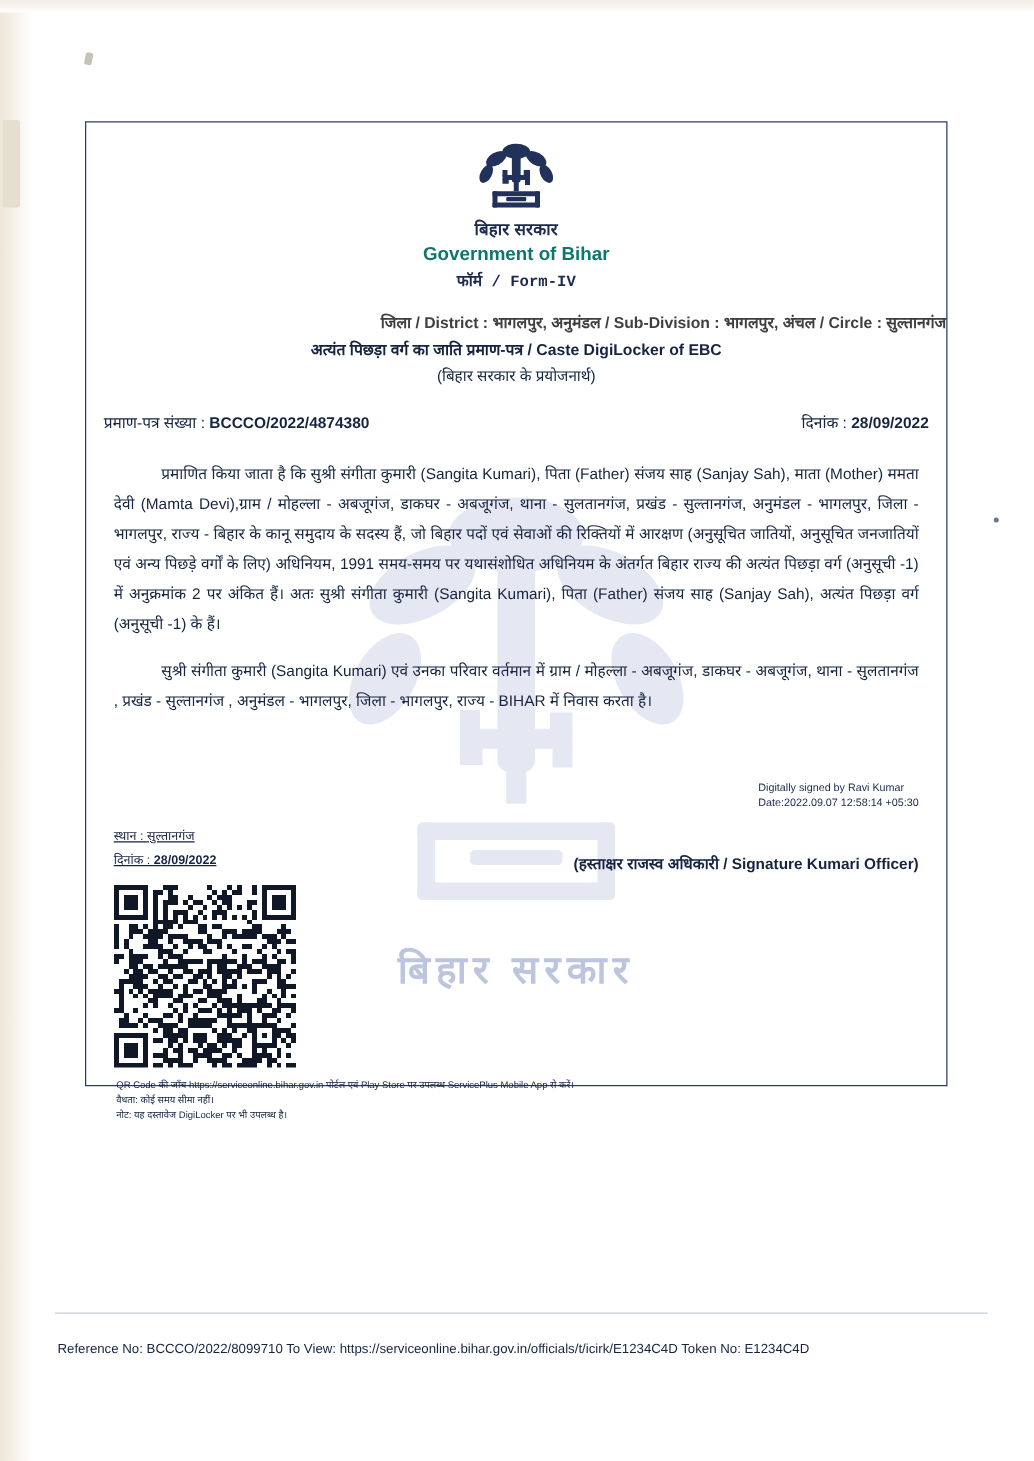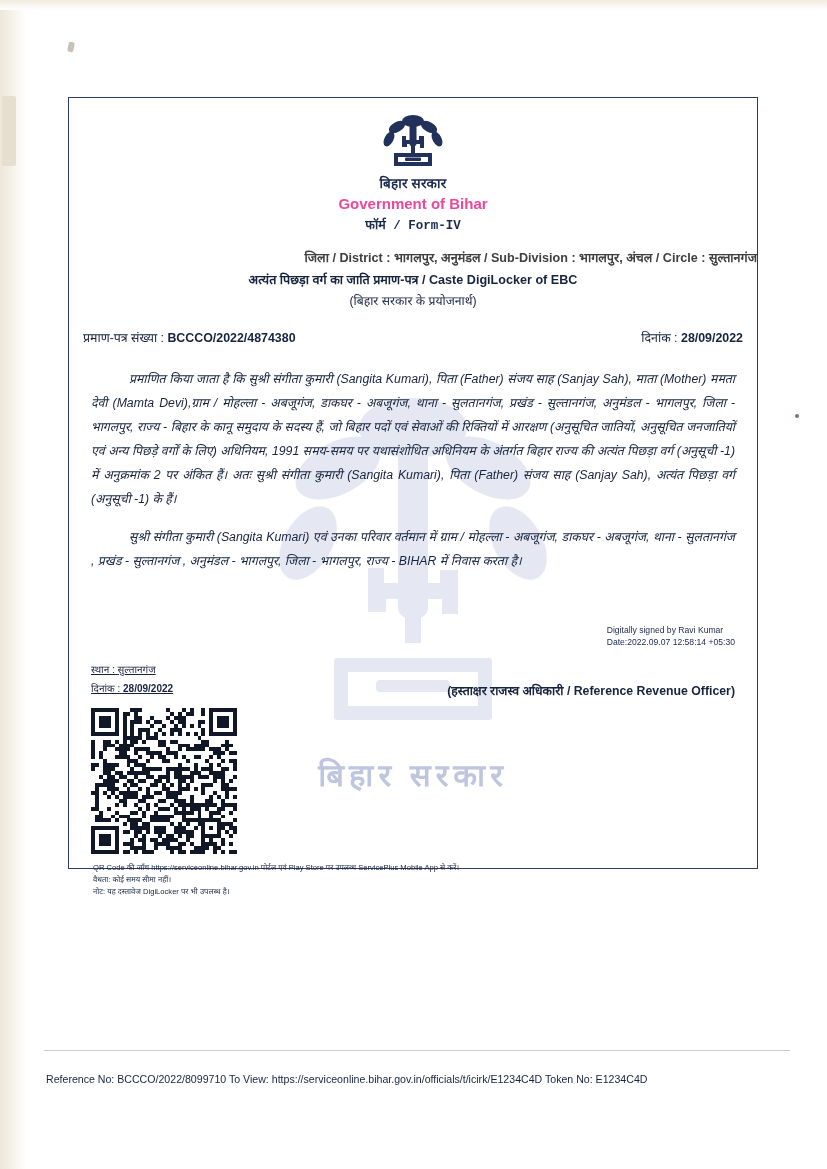--- a/index.html
+++ b/index.html
@@ -86,21 +86,21 @@
   .head-hindi {
     font-size: 13.5px;
     font-weight: 700;
     letter-spacing: .2px;
     color: #1b2a4d;
   }
   .head-eng {
     font-size: 15px;
     font-weight: 700;
     margin-top: 3px;
-    color: #ec4899;
+    color: #0f766e;
   }
   .head-form {
     font-size: 12.5px;
     font-weight: 700;
     margin-top: 4px;
     color: #1b2a4d;
     font-family: Liberation Mono, monospace;
   }
 
   .district-line {
@@ -138,21 +138,20 @@
   .meta-row .date-right { font-weight: 400; }
   .meta-row .date-right b { font-weight: 700; }
 
   .body-text {
     padding: 0 22px;
     margin-top: 22px;
     font-size: 12.3px;
     line-height: 1.95;
     text-align: justify;
     color: #16243f;
-    font-style: italic;
   }
   .body-text p { margin: 0 0 14px 0; }
   .body-text .ind { display: inline-block; width: 38px; }
 
   .digital-sign {
     position: absolute;
     right: 22px;
     top: 512px;
     font-size: 8.6px;
     line-height: 1.45;
@@ -337,21 +336,21 @@
 
     <div class="place-block">
       <div>
         <span>स्थान : </span><span>सुल्तानगंज</span>
       </div>
       <div>
         <span>दिनांक : </span><b>28/09/2022</b>
       </div>
     </div>
 
-    <div class="sign-officer">(हस्ताक्षर राजस्व अधिकारी / Reference Revenue Officer)</div>
+    <div class="sign-officer">(हस्ताक्षर राजस्व अधिकारी / Signature Kumari Officer)</div>
 
     <div class="qr-wrap">
       <svg id="qr-svg" viewBox="0 0 37 37" width="146" height="146" shape-rendering="crispEdges" aria-hidden="true">
           <rect width="37" height="37" fill="#ffffff"></rect>
           <path d="M0 0h1v1h-1zM1 0h1v1h-1zM2 0h1v1h-1zM3 0h1v1h-1zM4 0h1v1h-1zM5 0h1v1h-1zM6 0h1v1h-1zM10 0h1v1h-1zM11 0h1v1h-1zM12 0h1v1h-1zM19 0h1v1h-1zM23 0h1v1h-1zM25 0h1v1h-1zM28 0h1v1h-1zM30 0h1v1h-1zM31 0h1v1h-1zM32 0h1v1h-1zM33 0h1v1h-1zM34 0h1v1h-1zM35 0h1v1h-1zM36 0h1v1h-1zM0 1h1v1h-1zM6 1h1v1h-1zM8 1h1v1h-1zM9 1h1v1h-1zM11 1h1v1h-1zM20 1h1v1h-1zM22 1h1v1h-1zM24 1h1v1h-1zM25 1h1v1h-1zM28 1h1v1h-1zM30 1h1v1h-1zM36 1h1v1h-1zM0 2h1v1h-1zM2 2h1v1h-1zM3 2h1v1h-1zM4 2h1v1h-1zM6 2h1v1h-1zM8 2h1v1h-1zM11 2h1v1h-1zM12 2h1v1h-1zM15 2h1v1h-1zM19 2h1v1h-1zM21 2h1v1h-1zM22 2h1v1h-1zM23 2h1v1h-1zM30 2h1v1h-1zM32 2h1v1h-1zM33 2h1v1h-1zM34 2h1v1h-1zM36 2h1v1h-1zM0 3h1v1h-1zM2 3h1v1h-1zM3 3h1v1h-1zM4 3h1v1h-1zM6 3h1v1h-1zM8 3h1v1h-1zM10 3h1v1h-1zM11 3h1v1h-1zM12 3h1v1h-1zM14 3h1v1h-1zM16 3h1v1h-1zM17 3h1v1h-1zM20 3h1v1h-1zM22 3h1v1h-1zM23 3h1v1h-1zM27 3h1v1h-1zM28 3h1v1h-1zM30 3h1v1h-1zM32 3h1v1h-1zM33 3h1v1h-1zM34 3h1v1h-1zM36 3h1v1h-1zM0 4h1v1h-1zM2 4h1v1h-1zM3 4h1v1h-1zM4 4h1v1h-1zM6 4h1v1h-1zM8 4h1v1h-1zM10 4h1v1h-1zM15 4h1v1h-1zM18 4h1v1h-1zM21 4h1v1h-1zM23 4h1v1h-1zM25 4h1v1h-1zM27 4h1v1h-1zM30 4h1v1h-1zM32 4h1v1h-1zM33 4h1v1h-1zM34 4h1v1h-1zM36 4h1v1h-1zM0 5h1v1h-1zM6 5h1v1h-1zM8 5h1v1h-1zM10 5h1v1h-1zM12 5h1v1h-1zM13 5h1v1h-1zM14 5h1v1h-1zM17 5h1v1h-1zM20 5h1v1h-1zM21 5h1v1h-1zM22 5h1v1h-1zM28 5h1v1h-1zM30 5h1v1h-1zM36 5h1v1h-1zM0 6h1v1h-1zM1 6h1v1h-1zM2 6h1v1h-1zM3 6h1v1h-1zM4 6h1v1h-1zM5 6h1v1h-1zM6 6h1v1h-1zM8 6h1v1h-1zM10 6h1v1h-1zM12 6h1v1h-1zM14 6h1v1h-1zM16 6h1v1h-1zM18 6h1v1h-1zM20 6h1v1h-1zM22 6h1v1h-1zM24 6h1v1h-1zM26 6h1v1h-1zM28 6h1v1h-1zM30 6h1v1h-1zM31 6h1v1h-1zM32 6h1v1h-1zM33 6h1v1h-1zM34 6h1v1h-1zM35 6h1v1h-1zM36 6h1v1h-1zM8 7h1v1h-1zM9 7h1v1h-1zM10 7h1v1h-1zM11 7h1v1h-1zM12 7h1v1h-1zM14 7h1v1h-1zM15 7h1v1h-1zM16 7h1v1h-1zM27 7h1v1h-1zM0 8h1v1h-1zM3 8h1v1h-1zM4 8h1v1h-1zM6 8h1v1h-1zM8 8h1v1h-1zM10 8h1v1h-1zM11 8h1v1h-1zM13 8h1v1h-1zM17 8h1v1h-1zM18 8h1v1h-1zM20 8h1v1h-1zM21 8h1v1h-1zM28 8h1v1h-1zM29 8h1v1h-1zM34 8h1v1h-1zM0 9h1v1h-1zM3 9h1v1h-1zM4 9h1v1h-1zM5 9h1v1h-1zM7 9h1v1h-1zM8 9h1v1h-1zM9 9h1v1h-1zM10 9h1v1h-1zM17 9h1v1h-1zM18 9h1v1h-1zM22 9h1v1h-1zM23 9h1v1h-1zM24 9h1v1h-1zM26 9h1v1h-1zM27 9h1v1h-1zM28 9h1v1h-1zM29 9h1v1h-1zM33 9h1v1h-1zM34 9h1v1h-1zM35 9h1v1h-1zM0 10h1v1h-1zM3 10h1v1h-1zM6 10h1v1h-1zM7 10h1v1h-1zM8 10h1v1h-1zM9 10h1v1h-1zM11 10h1v1h-1zM12 10h1v1h-1zM13 10h1v1h-1zM14 10h1v1h-1zM19 10h1v1h-1zM22 10h1v1h-1zM24 10h1v1h-1zM25 10h1v1h-1zM26 10h1v1h-1zM27 10h1v1h-1zM28 10h1v1h-1zM30 10h1v1h-1zM31 10h1v1h-1zM32 10h1v1h-1zM34 10h1v1h-1zM0 11h1v1h-1zM2 11h1v1h-1zM7 11h1v1h-1zM8 11h1v1h-1zM11 11h1v1h-1zM14 11h1v1h-1zM15 11h1v1h-1zM16 11h1v1h-1zM17 11h1v1h-1zM19 11h1v1h-1zM20 11h1v1h-1zM21 11h1v1h-1zM31 11h1v1h-1zM32 11h1v1h-1zM33 11h1v1h-1zM35 11h1v1h-1zM36 11h1v1h-1zM0 12h1v1h-1zM2 12h1v1h-1zM6 12h1v1h-1zM7 12h1v1h-1zM8 12h1v1h-1zM9 12h1v1h-1zM12 12h1v1h-1zM15 12h1v1h-1zM17 12h1v1h-1zM18 12h1v1h-1zM21 12h1v1h-1zM23 12h1v1h-1zM26 12h1v1h-1zM27 12h1v1h-1zM30 12h1v1h-1zM32 12h1v1h-1zM3 13h1v1h-1zM9 13h1v1h-1zM10 13h1v1h-1zM11 13h1v1h-1zM14 13h1v1h-1zM18 13h1v1h-1zM19 13h1v1h-1zM24 13h1v1h-1zM29 13h1v1h-1zM33 13h1v1h-1zM35 13h1v1h-1zM36 13h1v1h-1zM0 14h1v1h-1zM1 14h1v1h-1zM3 14h1v1h-1zM4 14h1v1h-1zM5 14h1v1h-1zM6 14h1v1h-1zM9 14h1v1h-1zM11 14h1v1h-1zM12 14h1v1h-1zM13 14h1v1h-1zM22 14h1v1h-1zM26 14h1v1h-1zM30 14h1v1h-1zM32 14h1v1h-1zM36 14h1v1h-1zM0 15h1v1h-1zM3 15h1v1h-1zM4 15h1v1h-1zM5 15h1v1h-1zM10 15h1v1h-1zM13 15h1v1h-1zM14 15h1v1h-1zM15 15h1v1h-1zM16 15h1v1h-1zM17 15h1v1h-1zM19 15h1v1h-1zM20 15h1v1h-1zM21 15h1v1h-1zM22 15h1v1h-1zM23 15h1v1h-1zM24 15h1v1h-1zM26 15h1v1h-1zM28 15h1v1h-1zM29 15h1v1h-1zM30 15h1v1h-1zM33 15h1v1h-1zM34 15h1v1h-1zM36 15h1v1h-1zM3 16h1v1h-1zM4 16h1v1h-1zM6 16h1v1h-1zM7 16h1v1h-1zM9 16h1v1h-1zM10 16h1v1h-1zM11 16h1v1h-1zM12 16h1v1h-1zM13 16h1v1h-1zM14 16h1v1h-1zM19 16h1v1h-1zM21 16h1v1h-1zM22 16h1v1h-1zM25 16h1v1h-1zM26 16h1v1h-1zM27 16h1v1h-1zM30 16h1v1h-1zM31 16h1v1h-1zM32 16h1v1h-1zM33 16h1v1h-1zM2 17h1v1h-1zM4 17h1v1h-1zM5 17h1v1h-1zM7 17h1v1h-1zM8 17h1v1h-1zM11 17h1v1h-1zM14 17h1v1h-1zM15 17h1v1h-1zM17 17h1v1h-1zM18 17h1v1h-1zM19 17h1v1h-1zM21 17h1v1h-1zM22 17h1v1h-1zM23 17h1v1h-1zM24 17h1v1h-1zM25 17h1v1h-1zM27 17h1v1h-1zM28 17h1v1h-1zM29 17h1v1h-1zM31 17h1v1h-1zM32 17h1v1h-1zM33 17h1v1h-1zM36 17h1v1h-1zM3 18h1v1h-1zM4 18h1v1h-1zM5 18h1v1h-1zM6 18h1v1h-1zM9 18h1v1h-1zM10 18h1v1h-1zM12 18h1v1h-1zM13 18h1v1h-1zM16 18h1v1h-1zM17 18h1v1h-1zM19 18h1v1h-1zM22 18h1v1h-1zM23 18h1v1h-1zM25 18h1v1h-1zM31 18h1v1h-1zM33 18h1v1h-1zM35 18h1v1h-1zM1 19h1v1h-1zM2 19h1v1h-1zM3 19h1v1h-1zM4 19h1v1h-1zM5 19h1v1h-1zM8 19h1v1h-1zM10 19h1v1h-1zM11 19h1v1h-1zM15 19h1v1h-1zM16 19h1v1h-1zM18 19h1v1h-1zM20 19h1v1h-1zM22 19h1v1h-1zM24 19h1v1h-1zM28 19h1v1h-1zM29 19h1v1h-1zM30 19h1v1h-1zM33 19h1v1h-1zM34 19h1v1h-1zM1 20h1v1h-1zM4 20h1v1h-1zM5 20h1v1h-1zM6 20h1v1h-1zM9 20h1v1h-1zM12 20h1v1h-1zM14 20h1v1h-1zM18 20h1v1h-1zM19 20h1v1h-1zM22 20h1v1h-1zM23 20h1v1h-1zM24 20h1v1h-1zM26 20h1v1h-1zM28 20h1v1h-1zM33 20h1v1h-1zM34 20h1v1h-1zM35 20h1v1h-1zM36 20h1v1h-1zM0 21h1v1h-1zM1 21h1v1h-1zM3 21h1v1h-1zM5 21h1v1h-1zM7 21h1v1h-1zM8 21h1v1h-1zM9 21h1v1h-1zM10 21h1v1h-1zM11 21h1v1h-1zM14 21h1v1h-1zM16 21h1v1h-1zM17 21h1v1h-1zM19 21h1v1h-1zM20 21h1v1h-1zM21 21h1v1h-1zM22 21h1v1h-1zM28 21h1v1h-1zM31 21h1v1h-1zM34 21h1v1h-1zM1 22h1v1h-1zM4 22h1v1h-1zM6 22h1v1h-1zM8 22h1v1h-1zM9 22h1v1h-1zM10 22h1v1h-1zM11 22h1v1h-1zM13 22h1v1h-1zM14 22h1v1h-1zM15 22h1v1h-1zM19 22h1v1h-1zM20 22h1v1h-1zM21 22h1v1h-1zM25 22h1v1h-1zM30 22h1v1h-1zM32 22h1v1h-1zM34 22h1v1h-1zM36 22h1v1h-1zM1 23h1v1h-1zM7 23h1v1h-1zM8 23h1v1h-1zM12 23h1v1h-1zM13 23h1v1h-1zM17 23h1v1h-1zM18 23h1v1h-1zM21 23h1v1h-1zM22 23h1v1h-1zM23 23h1v1h-1zM25 23h1v1h-1zM29 23h1v1h-1zM30 23h1v1h-1zM33 23h1v1h-1zM1 24h1v1h-1zM6 24h1v1h-1zM8 24h1v1h-1zM11 24h1v1h-1zM14 24h1v1h-1zM16 24h1v1h-1zM20 24h1v1h-1zM22 24h1v1h-1zM23 24h1v1h-1zM24 24h1v1h-1zM25 24h1v1h-1zM26 24h1v1h-1zM27 24h1v1h-1zM28 24h1v1h-1zM29 24h1v1h-1zM30 24h1v1h-1zM31 24h1v1h-1zM33 24h1v1h-1zM34 24h1v1h-1zM35 24h1v1h-1zM36 24h1v1h-1zM0 25h1v1h-1zM1 25h1v1h-1zM4 25h1v1h-1zM12 25h1v1h-1zM14 25h1v1h-1zM17 25h1v1h-1zM18 25h1v1h-1zM19 25h1v1h-1zM21 25h1v1h-1zM23 25h1v1h-1zM25 25h1v1h-1zM26 25h1v1h-1zM27 25h1v1h-1zM29 25h1v1h-1zM32 25h1v1h-1zM33 25h1v1h-1zM36 25h1v1h-1zM2 26h1v1h-1zM6 26h1v1h-1zM10 26h1v1h-1zM11 26h1v1h-1zM13 26h1v1h-1zM16 26h1v1h-1zM21 26h1v1h-1zM22 26h1v1h-1zM23 26h1v1h-1zM24 26h1v1h-1zM25 26h1v1h-1zM27 26h1v1h-1zM30 26h1v1h-1zM31 26h1v1h-1zM32 26h1v1h-1zM35 26h1v1h-1zM1 27h1v1h-1zM2 27h1v1h-1zM5 27h1v1h-1zM7 27h1v1h-1zM8 27h1v1h-1zM9 27h1v1h-1zM13 27h1v1h-1zM15 27h1v1h-1zM16 27h1v1h-1zM17 27h1v1h-1zM18 27h1v1h-1zM19 27h1v1h-1zM20 27h1v1h-1zM23 27h1v1h-1zM27 27h1v1h-1zM30 27h1v1h-1zM33 27h1v1h-1zM1 28h1v1h-1zM2 28h1v1h-1zM3 28h1v1h-1zM4 28h1v1h-1zM6 28h1v1h-1zM9 28h1v1h-1zM10 28h1v1h-1zM11 28h1v1h-1zM12 28h1v1h-1zM15 28h1v1h-1zM16 28h1v1h-1zM17 28h1v1h-1zM18 28h1v1h-1zM19 28h1v1h-1zM23 28h1v1h-1zM24 28h1v1h-1zM25 28h1v1h-1zM26 28h1v1h-1zM27 28h1v1h-1zM28 28h1v1h-1zM29 28h1v1h-1zM30 28h1v1h-1zM31 28h1v1h-1zM32 28h1v1h-1zM36 28h1v1h-1zM8 29h1v1h-1zM10 29h1v1h-1zM11 29h1v1h-1zM13 29h1v1h-1zM14 29h1v1h-1zM20 29h1v1h-1zM22 29h1v1h-1zM24 29h1v1h-1zM27 29h1v1h-1zM28 29h1v1h-1zM32 29h1v1h-1zM33 29h1v1h-1zM34 29h1v1h-1zM35 29h1v1h-1zM0 30h1v1h-1zM1 30h1v1h-1zM2 30h1v1h-1zM3 30h1v1h-1zM4 30h1v1h-1zM5 30h1v1h-1zM6 30h1v1h-1zM10 30h1v1h-1zM11 30h1v1h-1zM12 30h1v1h-1zM13 30h1v1h-1zM14 30h1v1h-1zM16 30h1v1h-1zM17 30h1v1h-1zM18 30h1v1h-1zM21 30h1v1h-1zM22 30h1v1h-1zM23 30h1v1h-1zM26 30h1v1h-1zM28 30h1v1h-1zM30 30h1v1h-1zM32 30h1v1h-1zM33 30h1v1h-1zM35 30h1v1h-1zM36 30h1v1h-1zM0 31h1v1h-1zM6 31h1v1h-1zM8 31h1v1h-1zM9 31h1v1h-1zM11 31h1v1h-1zM12 31h1v1h-1zM14 31h1v1h-1zM16 31h1v1h-1zM17 31h1v1h-1zM18 31h1v1h-1zM21 31h1v1h-1zM22 31h1v1h-1zM23 31h1v1h-1zM24 31h1v1h-1zM25 31h1v1h-1zM28 31h1v1h-1zM32 31h1v1h-1zM34 31h1v1h-1zM36 31h1v1h-1zM0 32h1v1h-1zM2 32h1v1h-1zM3 32h1v1h-1zM4 32h1v1h-1zM6 32h1v1h-1zM11 32h1v1h-1zM13 32h1v1h-1zM17 32h1v1h-1zM19 32h1v1h-1zM20 32h1v1h-1zM22 32h1v1h-1zM24 32h1v1h-1zM25 32h1v1h-1zM28 32h1v1h-1zM29 32h1v1h-1zM30 32h1v1h-1zM31 32h1v1h-1zM32 32h1v1h-1zM35 32h1v1h-1zM0 33h1v1h-1zM2 33h1v1h-1zM3 33h1v1h-1zM4 33h1v1h-1zM6 33h1v1h-1zM10 33h1v1h-1zM12 33h1v1h-1zM13 33h1v1h-1zM15 33h1v1h-1zM16 33h1v1h-1zM18 33h1v1h-1zM19 33h1v1h-1zM20 33h1v1h-1zM21 33h1v1h-1zM24 33h1v1h-1zM28 33h1v1h-1zM30 33h1v1h-1zM33 33h1v1h-1zM0 34h1v1h-1zM2 34h1v1h-1zM3 34h1v1h-1zM4 34h1v1h-1zM6 34h1v1h-1zM8 34h1v1h-1zM9 34h1v1h-1zM10 34h1v1h-1zM13 34h1v1h-1zM16 34h1v1h-1zM17 34h1v1h-1zM18 34h1v1h-1zM19 34h1v1h-1zM22 34h1v1h-1zM23 34h1v1h-1zM25 34h1v1h-1zM28 34h1v1h-1zM29 34h1v1h-1zM30 34h1v1h-1zM31 34h1v1h-1zM33 34h1v1h-1zM35 34h1v1h-1zM0 35h1v1h-1zM6 35h1v1h-1zM10 35h1v1h-1zM11 35h1v1h-1zM12 35h1v1h-1zM13 35h1v1h-1zM16 35h1v1h-1zM19 35h1v1h-1zM20 35h1v1h-1zM21 35h1v1h-1zM22 35h1v1h-1zM26 35h1v1h-1zM27 35h1v1h-1zM28 35h1v1h-1zM29 35h1v1h-1zM31 35h1v1h-1zM32 35h1v1h-1zM0 36h1v1h-1zM1 36h1v1h-1zM2 36h1v1h-1zM3 36h1v1h-1zM4 36h1v1h-1zM5 36h1v1h-1zM6 36h1v1h-1zM8 36h1v1h-1zM9 36h1v1h-1zM11 36h1v1h-1zM13 36h1v1h-1zM14 36h1v1h-1zM15 36h1v1h-1zM20 36h1v1h-1zM22 36h1v1h-1zM23 36h1v1h-1zM25 36h1v1h-1zM26 36h1v1h-1zM27 36h1v1h-1zM28 36h1v1h-1zM31 36h1v1h-1zM33 36h1v1h-1zM35 36h1v1h-1zM36 36h1v1h-1z" fill="#101828"></path>
         </svg>
     </div>
 
     <div class="qr-notes">
       <div>QR Code की जाँच https://serviceonline.bihar.gov.in पोर्टल एवं Play Store पर उपलब्ध ServicePlus Mobile App से करें।</div>

